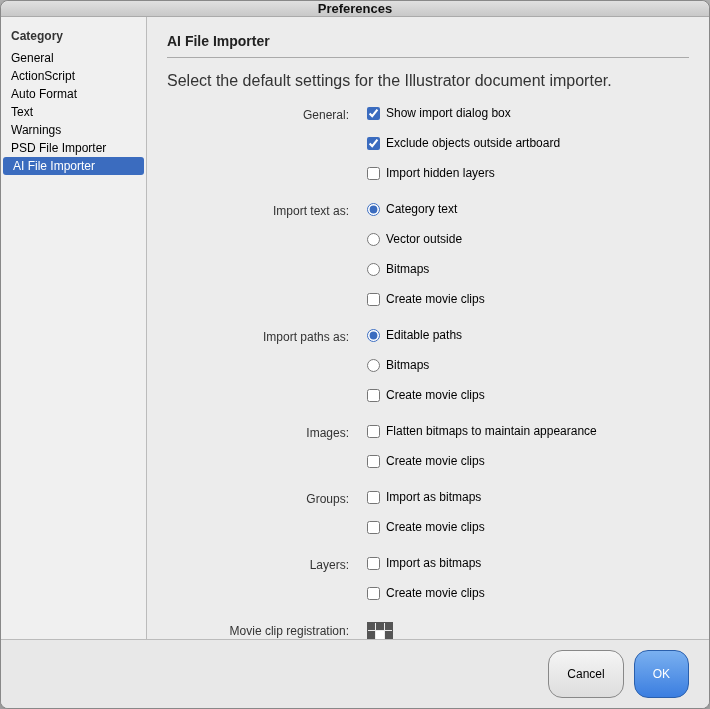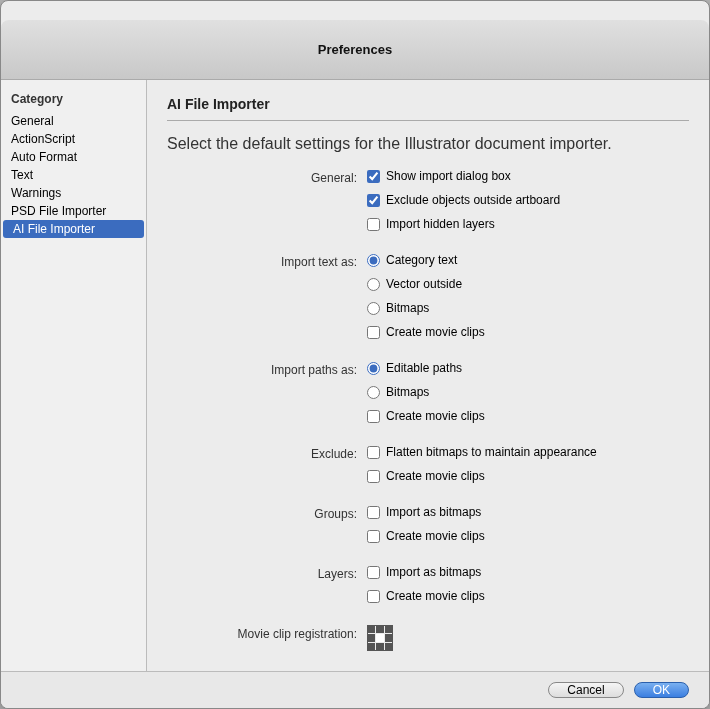--- a/index.html
+++ b/index.html
@@ -25,27 +25,26 @@
       box-shadow: 0 4px 20px rgba(0,0,0,0.5);
       display: flex;
       flex-direction: column;
       overflow: hidden;
     }
 
     .title-bar {
       background: linear-gradient(to bottom, #e0e0e0, #c8c8c8);
       border-bottom: 1px solid #aaa;
       text-align: center;
-      padding: 22px 0;
+      padding: 0 0;
       font-size: 13px;
       font-weight: bold;
       color: #111;
       border-radius: 8px 8px 0 0;
       flex-shrink: 0;
-      margin-top: 19px;
     }
 
     .dialog-body {
       display: flex;
       flex: 1;
       overflow: hidden;
     }
 
     .sidebar {
       width: 146px;
@@ -106,27 +105,27 @@
       grid-template-columns: 200px 1fr;
       row-gap: 4px;
       align-items: start;
     }
 
     .label-cell {
       text-align: right;
       font-size: 12px;
       color: #333;
       padding-top: 2px;
-      padding-right: 10px;
+      padding-right: 18px;
     }
 
     .options-cell {
       display: flex;
       flex-direction: column;
-      gap: 8px;
+      gap: 14px;
     }
 
     .option-row {
       display: flex;
       align-items: center;
       gap: 6px;
       font-size: 12px;
       margin-bottom: 2px;
     }
 
@@ -163,21 +162,21 @@
       justify-content: flex-end;
       padding: 10px 20px;
       gap: 10px;
       border-top: 1px solid #bbb;
       background: #e8e8e8;
       flex-shrink: 0;
     }
 
     .btn {
       font-size: 12px;
-      padding: 0 18px;
+      padding: 16px 18px;
       border-radius: 14px;
       cursor: pointer;
       border: 1px solid #888;
       background: linear-gradient(to bottom, #f5f5f5, #ddd);
       color: #000;
     }
 
     .btn-ok {
       background: linear-gradient(to bottom, #7ab0f0, #3b7ee0);
       color: #fff;
@@ -266,21 +265,21 @@
           </label>
           <label class="option-row">
             <input type="checkbox" style="">
             <span>Create movie clips</span>
           </label>
         </div>
 
         <div class="section-spacer"></div>
         <div class="section-spacer"></div>
 
-        <div class="label-cell">Exclude:</div>
+        <div class="label-cell">Images:</div>
         <div class="options-cell">
           <label class="option-row">
             <input type="checkbox" style="">
             <span>Flatten bitmaps to maintain appearance</span>
           </label>
           <label class="option-row">
             <input type="checkbox" style="">
             <span>Create movie clips</span>
           </label>
         </div>

